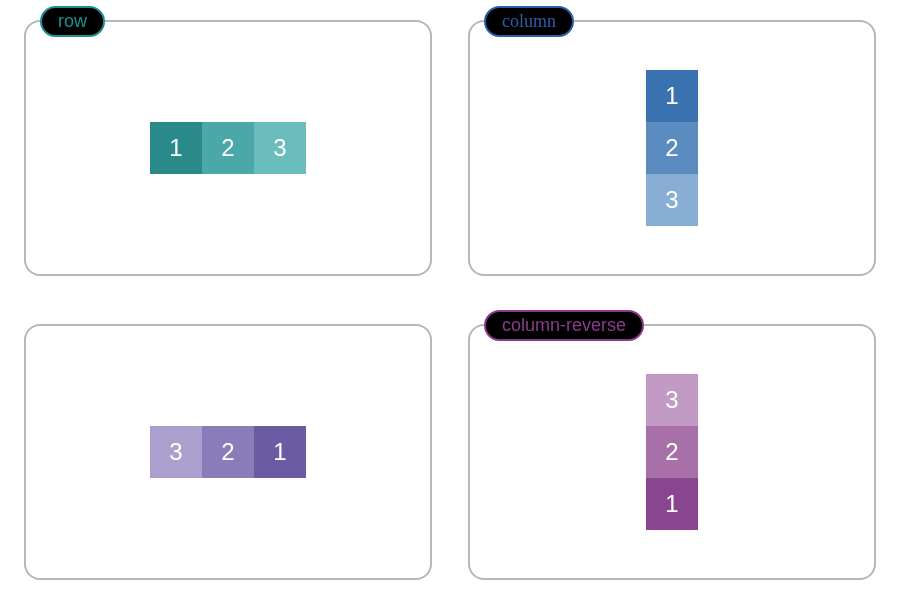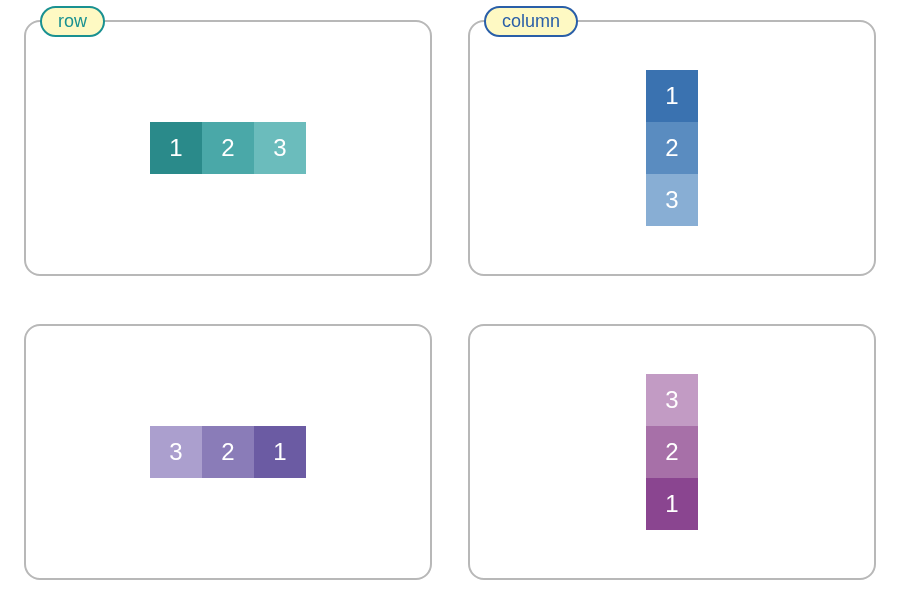--- a/index.html
+++ b/index.html
@@ -20,30 +20,30 @@
       border-radius: 16px;
       padding: 24px;
       display: flex;
       align-items: center;
       justify-content: center;
     }
     .label {
       position: absolute;
       top: -16px;
       left: 14px;
-      background: #fef9c3;
+      background: #000000;
       border: 2px solid;
       border-radius: 16px;
       padding: 3px 16px;
       font-size: 18px;
       font-weight: 500;
       text-align: center;
     }
     .label-row { color: #1a9191; border-color: #1a9191; }
-    .label-column { color: #2a5fa8; border-color: #2a5fa8; }
+    .label-column { color: #2a5fa8; border-color: #2a5fa8; font-family: Liberation Serif, serif; }
     .label-row-reverse { color: #6b5b9c; border-color: #6b5b9c; }
     .label-column-reverse { color: #8b3a8b; border-color: #8b3a8b; }
     .flex-demo { display: flex; }
     .flex-row { flex-direction: row; }
     .flex-column { flex-direction: column; }
     .flex-row-reverse { flex-direction: row-reverse; }
     .flex-column-reverse { flex-direction: column-reverse; }
     .box {
       width: 52px;
       height: 52px;
@@ -90,18 +90,19 @@
 
 <div class="panel">
   <div class="flex-demo flex-row-reverse">
     <div class="box purple1">1</div>
     <div class="box purple2">2</div>
     <div class="box purple3">3</div>
   </div>
 </div>
 
 <div class="panel">
+  <div class="label label-column-reverse">column-reverse</div>
   <div class="flex-demo flex-column-reverse">
     <div class="box magenta1">1</div>
     <div class="box magenta2">2</div>
     <div class="box magenta3">3</div>
   </div>
 </div>
 
 </body></html>

